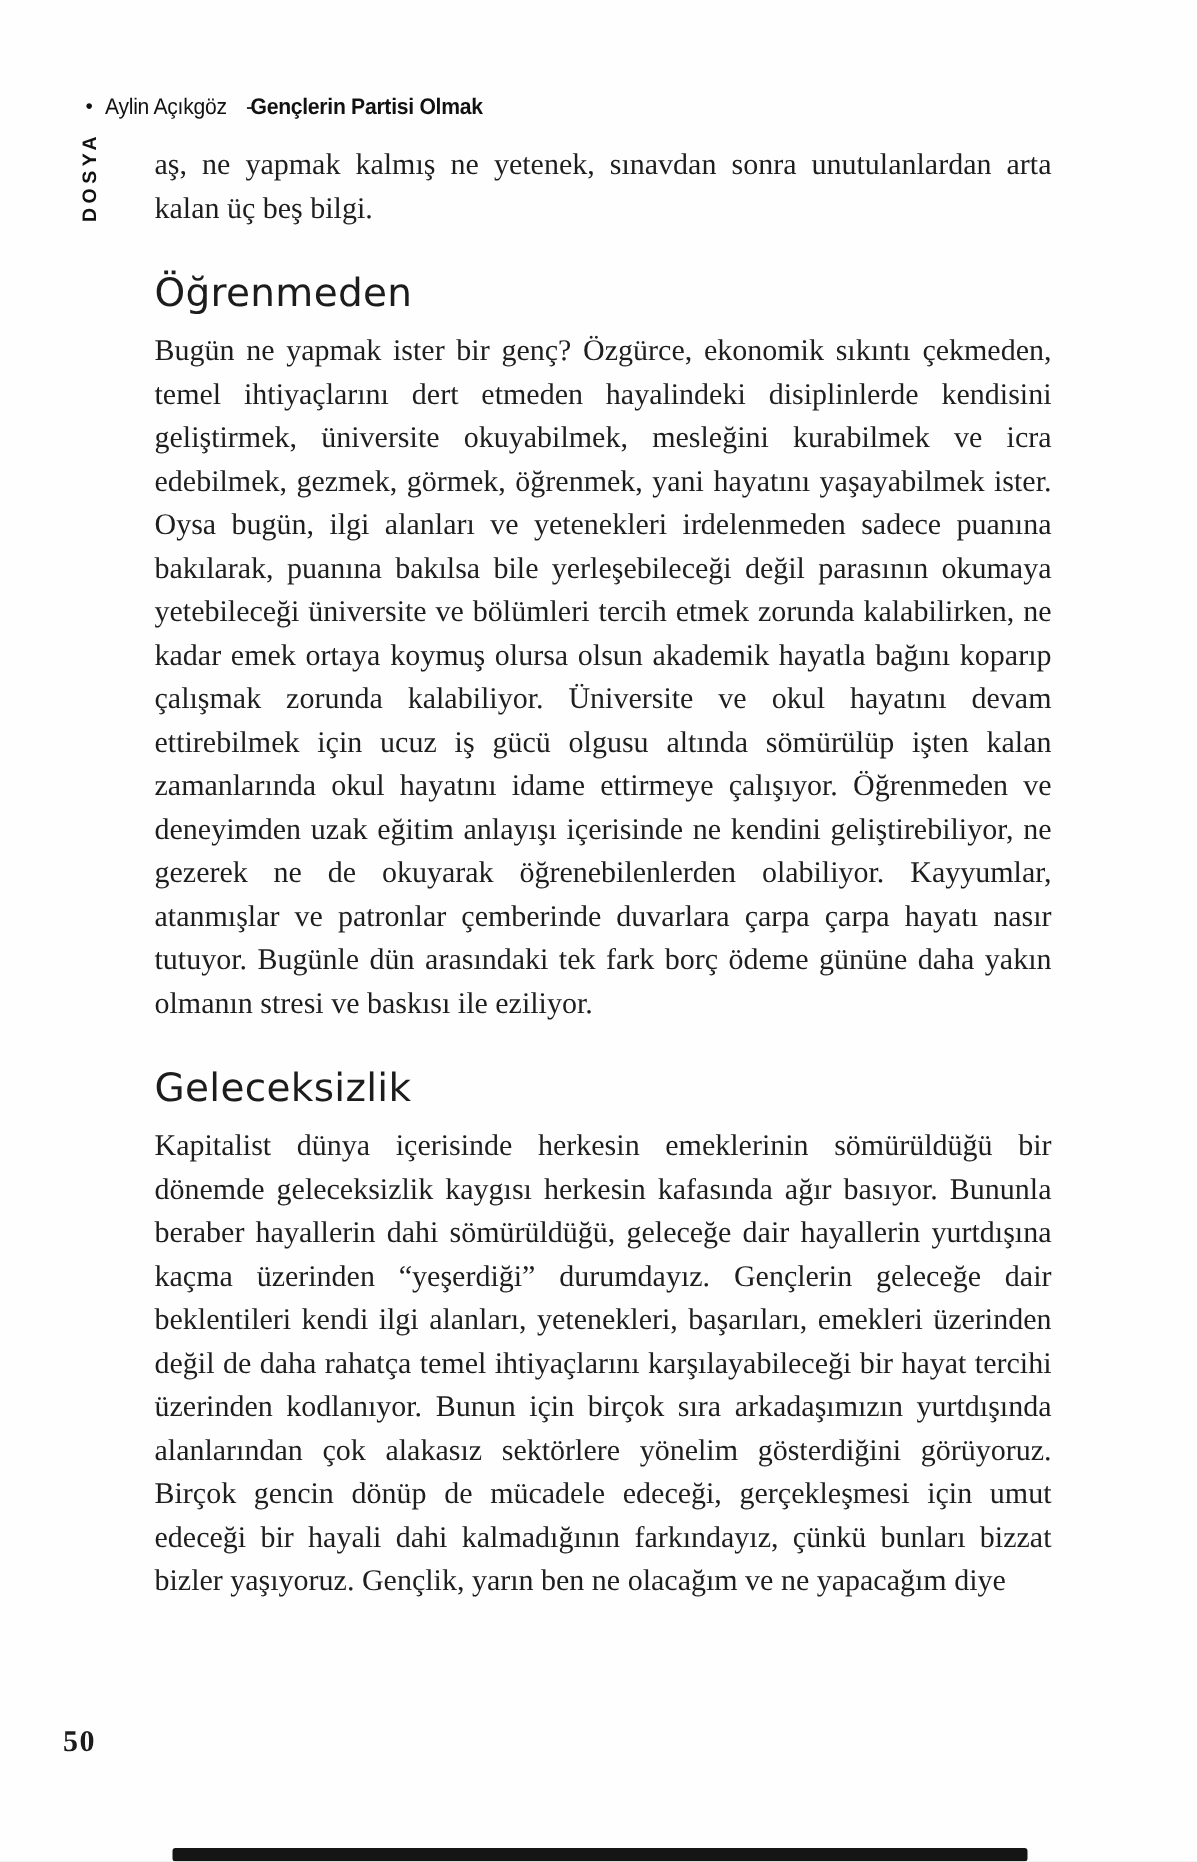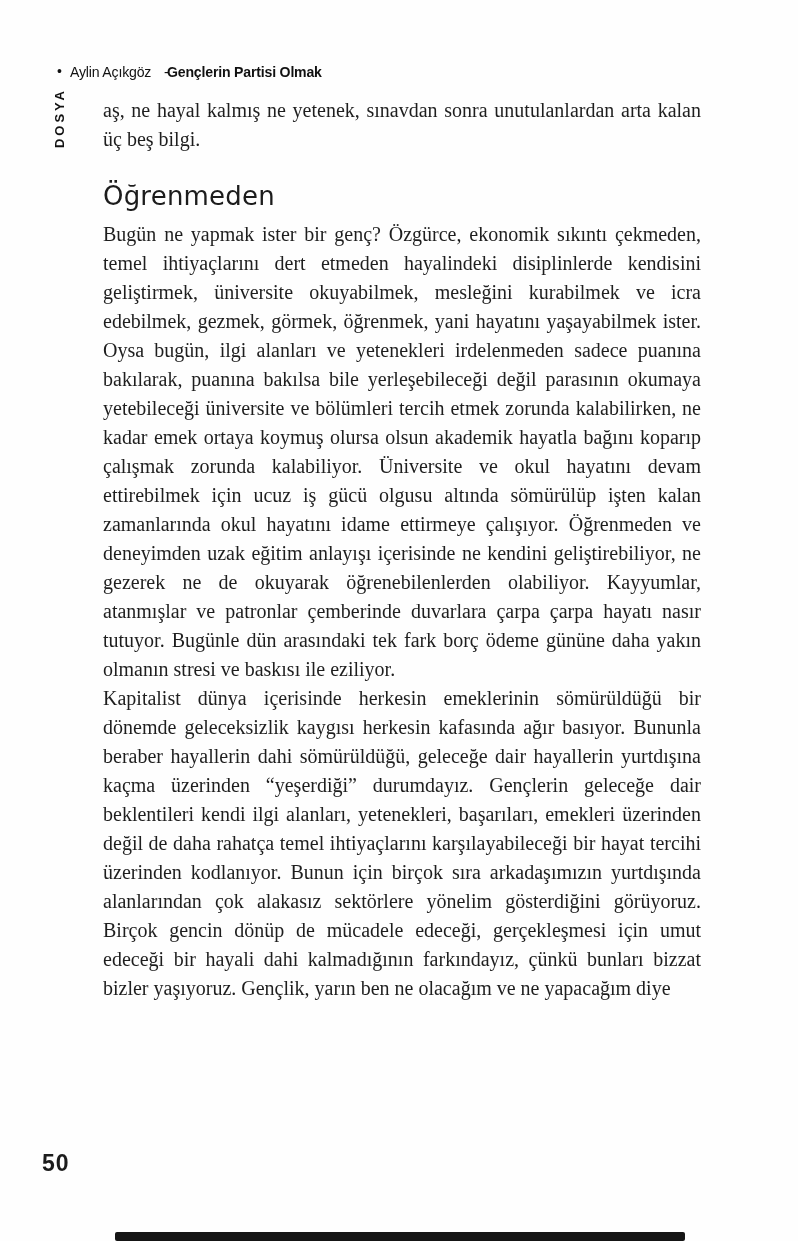--- a/index.html
+++ b/index.html
@@ -79,23 +79,23 @@
     font-weight: 500;
     font-size: 26px;
     letter-spacing: 0.2px;
     color: #1c1c1c;
     margin: 27px 0 9px 0;
   }
   .page-number {
     position: absolute;
     left: 42px;
     top: 1150px;
-    font-family: Liberation Sans, sans-serif;
+    font-family: Liberation Serif, serif;
     font-weight: 600;
-    font-size: 23px;
+    font-size: 20px;
     letter-spacing: 1px;
     color: #1c1c1c;
   }
   
   .bottom-bar {
     position: absolute;
     left: 115px;
     top: 1232px;
     width: 570px;
     height: 9px;
@@ -111,25 +111,26 @@
   <div class="running-header">
     <span class="bullet">•</span>
     <span class="author">Aylin Açıkgöz</span>
     <span class="author">-</span>
     <span class="book-title">Gençlerin Partisi Olmak</span>
   </div>
 
   <div class="side-label">DOSYA</div>
 
   <div class="content">
-    <p class="body-para">aş, ne hayal kalmış ne yetenek, sınavdan sonra unutulanlardan arta kalan üç beş bilgi.</p>
+    <p class="body-para">aş, ne yapmak kalmış ne yetenek, sınavdan sonra unutulanlardan arta kalan üç beş bilgi.</p>
 
     <h2 class="section-heading">Öğrenmeden</h2>
     <p class="body-para">Bugün ne yapmak ister bir genç? Özgürce, ekonomik sıkıntı çekmeden, temel ihtiyaçlarını dert etmeden hayalindeki disiplinlerde kendisini geliştirmek, üniversite okuyabilmek, mesleğini kurabilmek ve icra edebilmek, gezmek, görmek, öğrenmek, yani hayatını yaşayabilmek ister. Oysa bugün, ilgi alanları ve yetenekleri irdelenmeden sadece puanına bakılarak, puanına bakılsa bile yerleşebileceği değil parasının okumaya yetebileceği üniversite ve bölümleri tercih etmek zorunda kalabilirken, ne kadar emek ortaya koymuş olursa olsun akademik hayatla bağını koparıp çalışmak zorunda kalabiliyor. Üniversite ve okul hayatını devam ettirebilmek için ucuz iş gücü olgusu altında sömürülüp işten kalan zamanlarında okul hayatını idame ettirmeye çalışıyor. Öğrenmeden ve deneyimden uzak eğitim anlayışı içerisinde ne kendini geliştirebiliyor, ne gezerek ne de okuyarak öğrenebilenlerden olabiliyor. Kayyumlar, atanmışlar ve patronlar çemberinde duvarlara çarpa çarpa hayatı nasır tutuyor. Bugünle dün arasındaki tek fark borç ödeme gününe daha yakın olmanın stresi ve baskısı ile eziliyor.</p>
 
+    <h2 class="section-heading">Geleceksizlik</h2>
     <p class="body-para">Kapitalist dünya içerisinde herkesin emeklerinin sömürüldüğü bir dönemde geleceksizlik kaygısı herkesin kafasında ağır basıyor. Bununla beraber hayallerin dahi sömürüldüğü, geleceğe dair hayallerin yurtdışına kaçma üzerinden “yeşerdiği” durumdayız. Gençlerin geleceğe dair beklentileri kendi ilgi alanları, yetenekleri, başarıları, emekleri üzerinden değil de daha rahatça temel ihtiyaçlarını karşılayabileceği bir hayat tercihi üzerinden kodlanıyor. Bunun için birçok sıra arkadaşımızın yurtdışında alanlarından çok alakasız sektörlere yönelim gösterdiğini görüyoruz. Birçok gencin dönüp de mücadele edeceği, gerçekleşmesi için umut edeceği bir hayali dahi kalmadığının farkındayız, çünkü bunları bizzat bizler yaşıyoruz. Gençlik, yarın ben ne olacağım ve ne yapacağım diye</p>
   </div>
 
   <div class="page-number">50</div>
 
   <div class="bottom-bar"></div>
 
 </div>
 
 </body></html>

